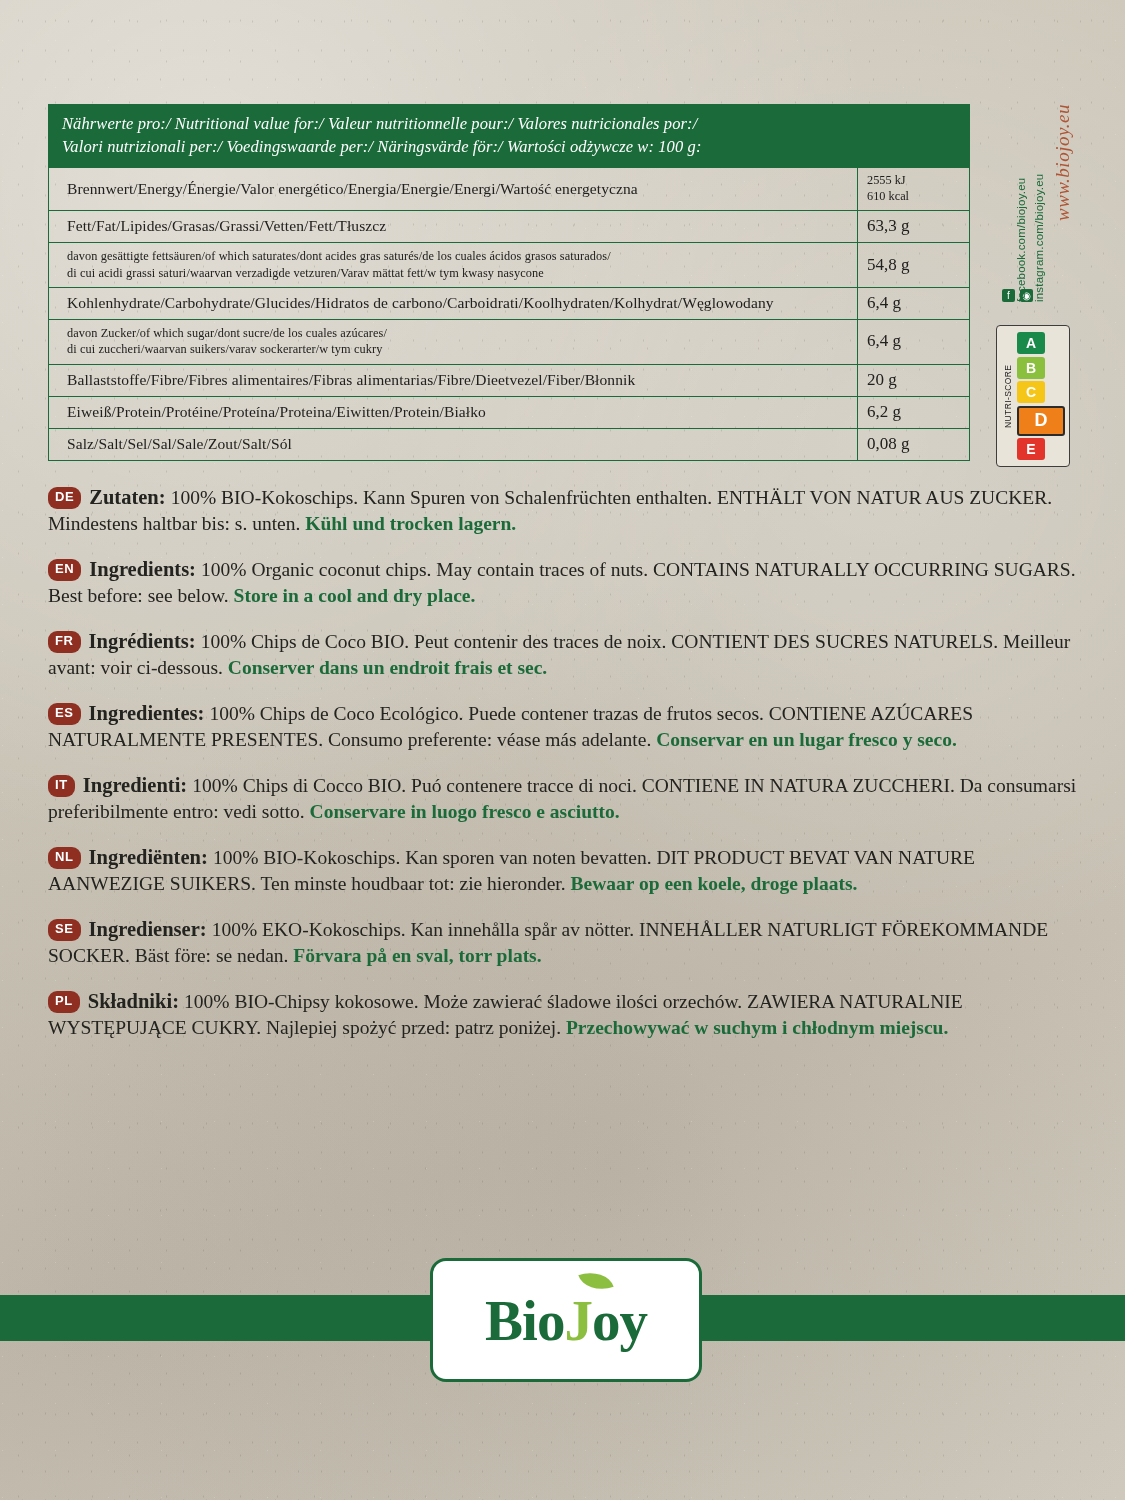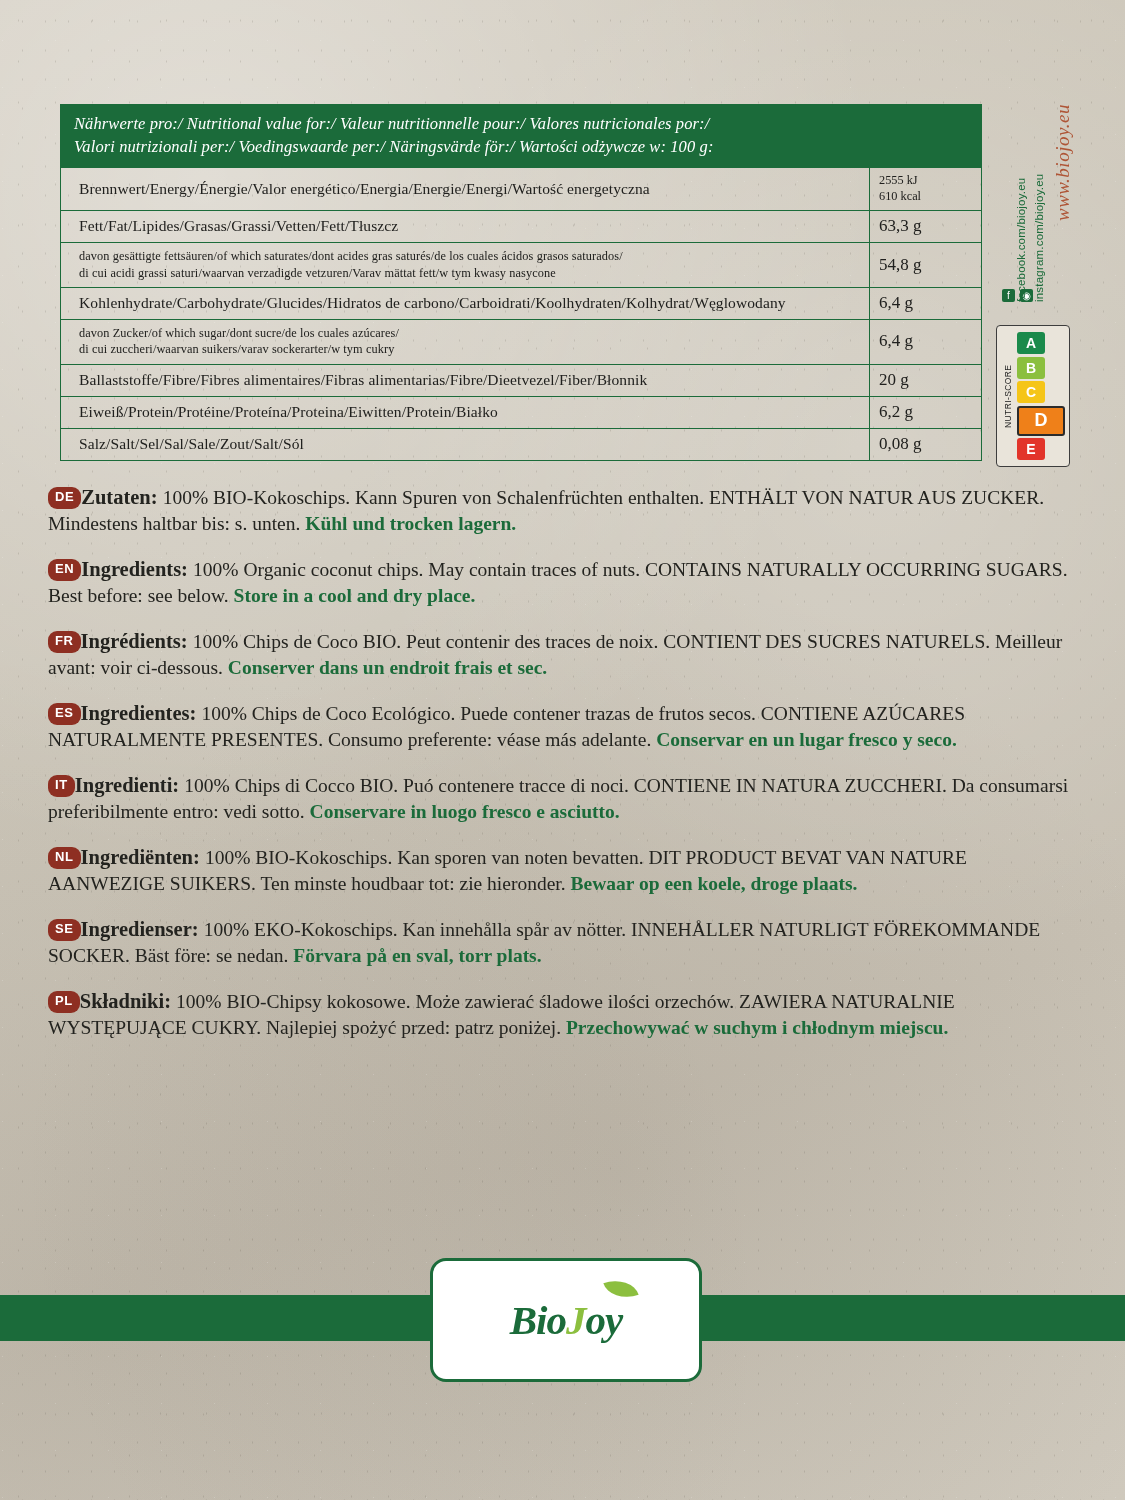--- a/index.html
+++ b/index.html
@@ -32,21 +32,21 @@
       radial-gradient(rgba(90,82,70,0.5) 0.8px, rgba(0,0,0,0) 1px),
       radial-gradient(rgba(60,55,45,0.4) 0.6px, rgba(0,0,0,0) 1px),
       radial-gradient(rgba(255,255,255,0.55) 0.7px, rgba(0,0,0,0) 1px);
     background-size: 37px 41px, 23px 29px, 53px 47px;
     background-position: 0 0, 11px 7px, 29px 17px;
   }
 
   
   .nutri-wrap {
     position: absolute;
-    left: 60px;
+    left: 48px;
     top: 104px;
     width: 922px;
   }
   .nutri-header {
     background: #1b6b3a;
     color: #ffffff;
     font-style: italic;
     font-size: 16.5px;
     line-height: 1.42;
     padding: 8px 14px 9px 14px;
@@ -216,20 +216,21 @@
     display: inline-block;
     background: #8e2f22;
     color: #ffffff;
     font-family: "Liberation Sans", sans-serif;
     font-weight: bold;
     font-size: 13px;
     letter-spacing: 0.6px;
     padding: 2px 7px 3px 7px;
     border-radius: 9px;
     vertical-align: 3px;
+    margin-right: 8px;
   }
   .head {
     font-weight: bold;
     font-size: 20.5px;
     color: #23231f;
   }
   .store {
     font-weight: bold;
     color: #1b6b3a;
   }
@@ -251,23 +252,22 @@
     height: 118px;
     background: #ffffff;
     border: 3px solid #1b6b3a;
     border-radius: 16px;
     display: flex;
     align-items: center;
     justify-content: center;
   }
   .logo-text {
     font-family: "Liberation Serif", serif;
-    font-style: italic;
-    font-weight: bold;
-    font-size: 41px;
+    font-weight: bold;
+    font-size: 57px;
     color: #1b6b3a;
     letter-spacing: -1px;
     position: relative;
   }
   .logo-text .j {
     color: #8cbf3f;
   }
   .leaf {
     position: absolute;
     left: 96px;

